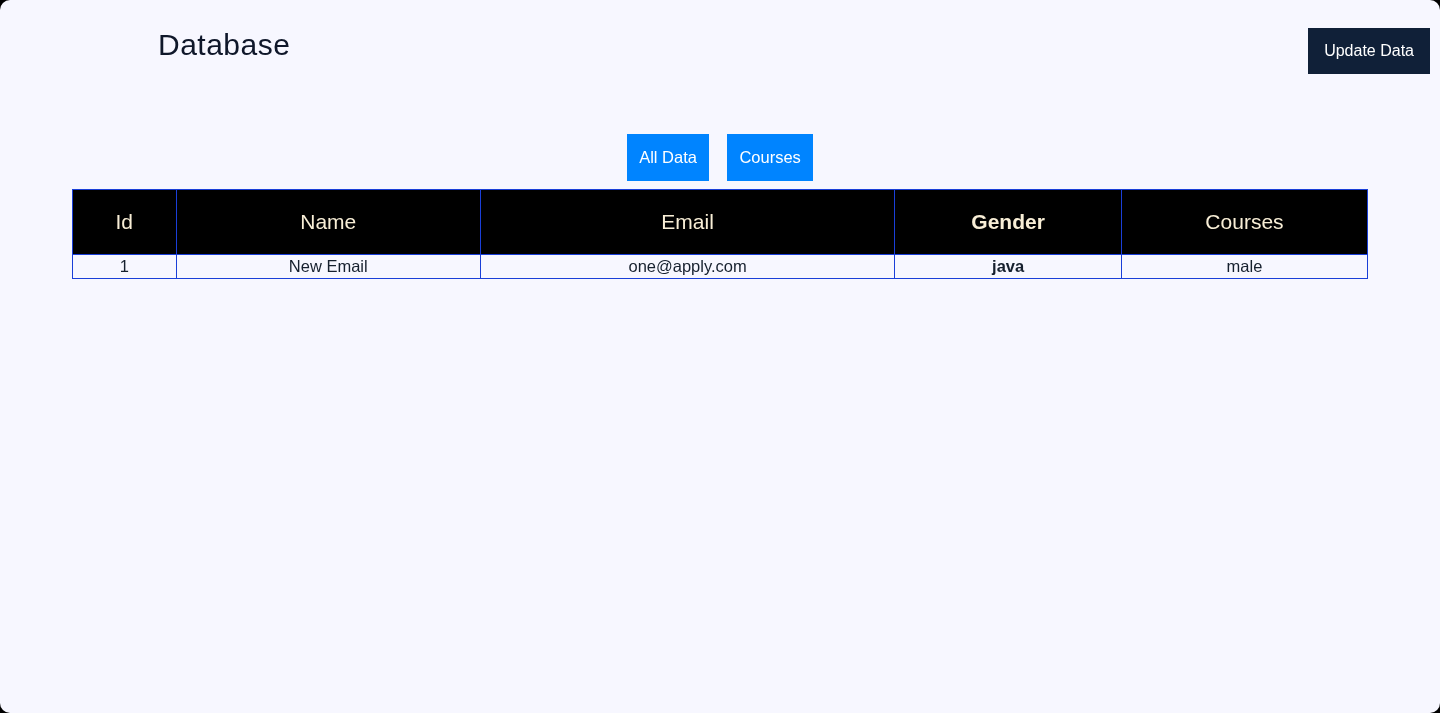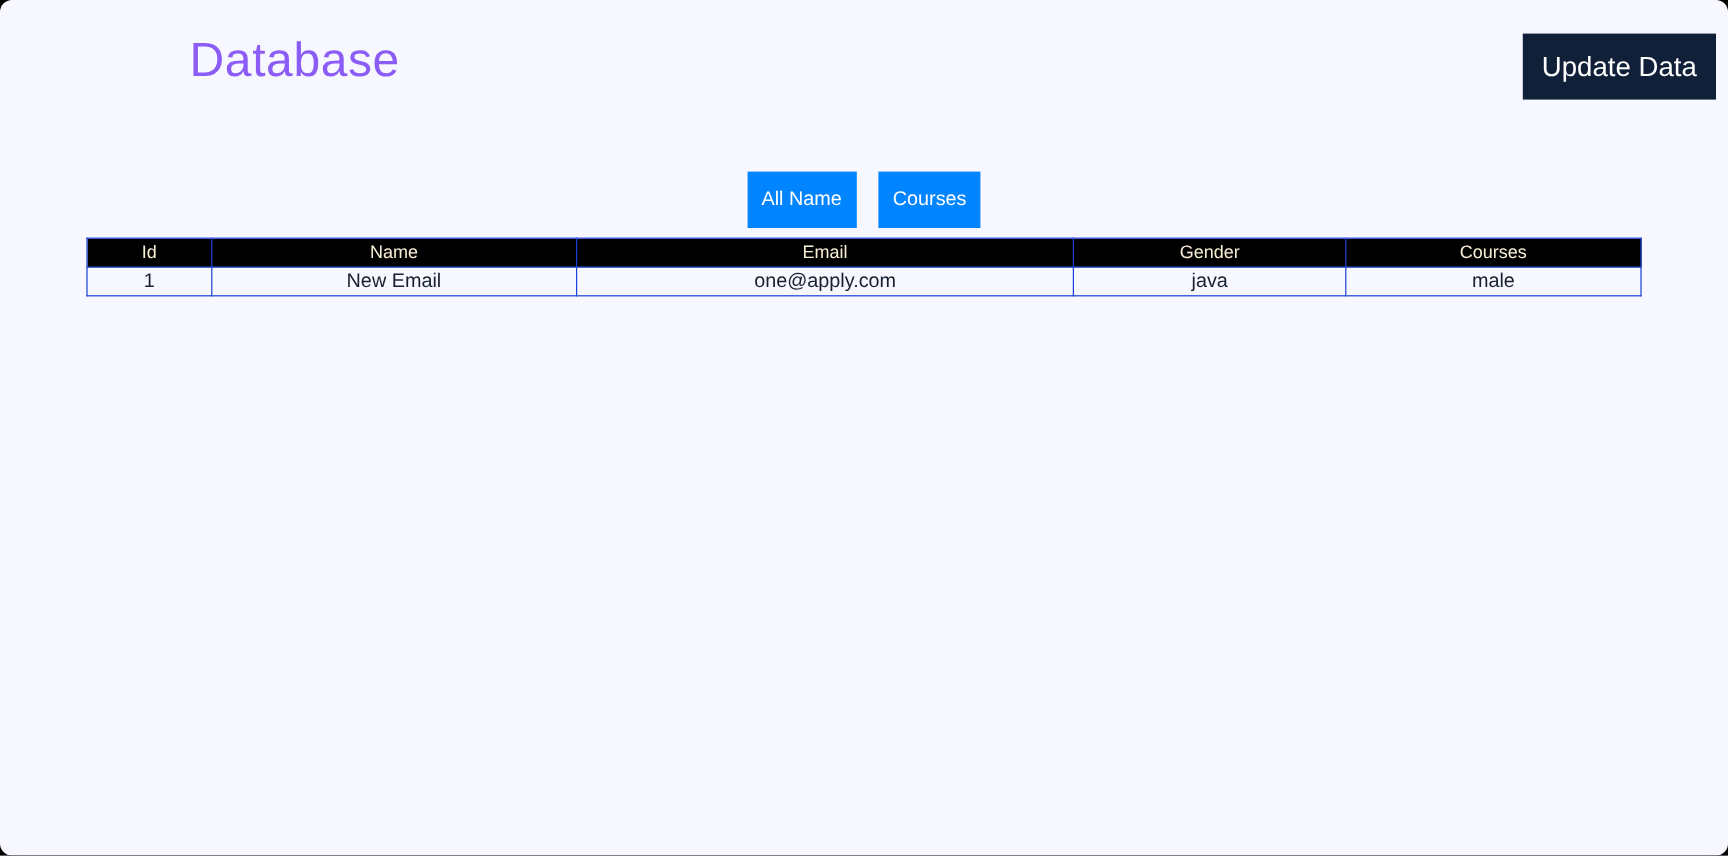--- a/index.html
+++ b/index.html
@@ -22,34 +22,34 @@
       position: relative;
       box-shadow: 0 10px 30px rgba(0,0,0,0.25);
     }
     .header {
       display: flex;
       justify-content: space-between;
       align-items: flex-start;
       padding: 28px 10px 0 158px;
     }
     .title {
-      font-size: 40px;
+      font-size: 30px;
       font-weight: 300;
-      color: #8b5cf6;
+      color: #0f172a;
       letter-spacing: 0.5px;
     }
     .header-buttons {
       display: flex;
       gap: 10px;
     }
     .dark-btn {
       background: #102038;
       color: #fff;
       border: none;
-      font-size: 23px;
+      font-size: 16px;
       padding: 14px 16px;
       cursor: pointer;
       font-family: inherit;
     }
     .search-row {
       text-align: center;
       margin-top: 70px;
     }
     .search-row input {
       width: 178px;
@@ -84,54 +84,54 @@
     }
     table {
       width: 100%;
       border-collapse: collapse;
       border: 1px solid #1a3fd8;
     }
     th {
       background: #000;
       color: #f8eed6;
       font-weight: 400;
-      font-size: 15px;
-      padding: 3px 0;
+      font-size: 21px;
+      padding: 20px 0;
       border: 1px solid #1a3fd8;
       text-align: center;
     }
     td {
       color: #16202e;
       font-size: 16.5px;
       padding: 2px 0;
       border: 1px solid #1a3fd8;
       text-align: center;
       background: #f7f7ff;
     }
     .col-id    { width: 8%; }
     .col-name  { width: 23.5%; }
     .col-email { width: 32%; }
-    .col-gender{ width: 17.5%; }
+    .col-gender{ width: 17.5%; font-weight: bold; }
     .col-course{ width: 19%; text-align: center; }
   </style>
 </head>
 <body>
 
 <div class="page">
 
   <div class="header">
     <div class="title">Database</div>
     <div class="header-buttons">
       <button class="dark-btn">Update Data</button>
     </div>
   </div>
 
 
   <div class="action-row">
-    <button class="blue-btn">All Name</button>
+    <button class="blue-btn">All Data</button>
     <button class="blue-btn">Courses</button>
   </div>
 
   <div class="table-wrap">
     <table>
       <thead>
         <tr>
           <th class="col-id">Id</th>
           <th class="col-name">Name</th>
           <th class="col-email">Email</th>

